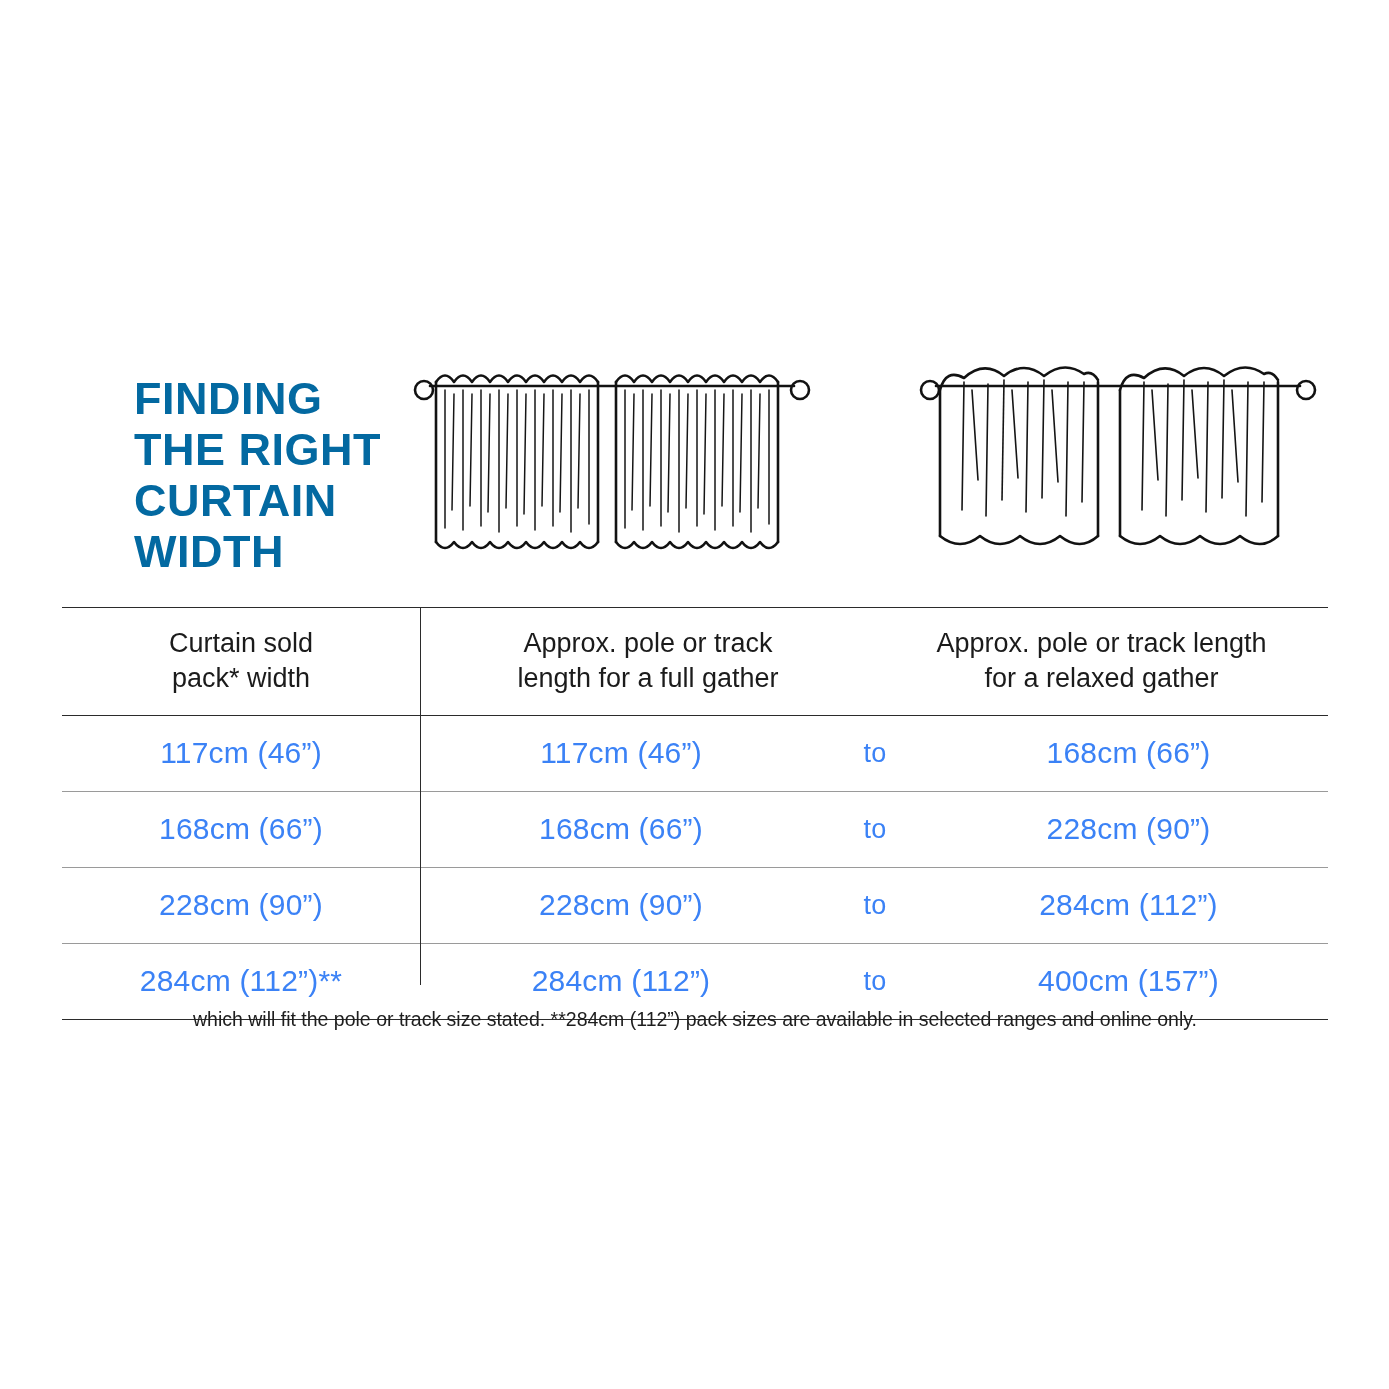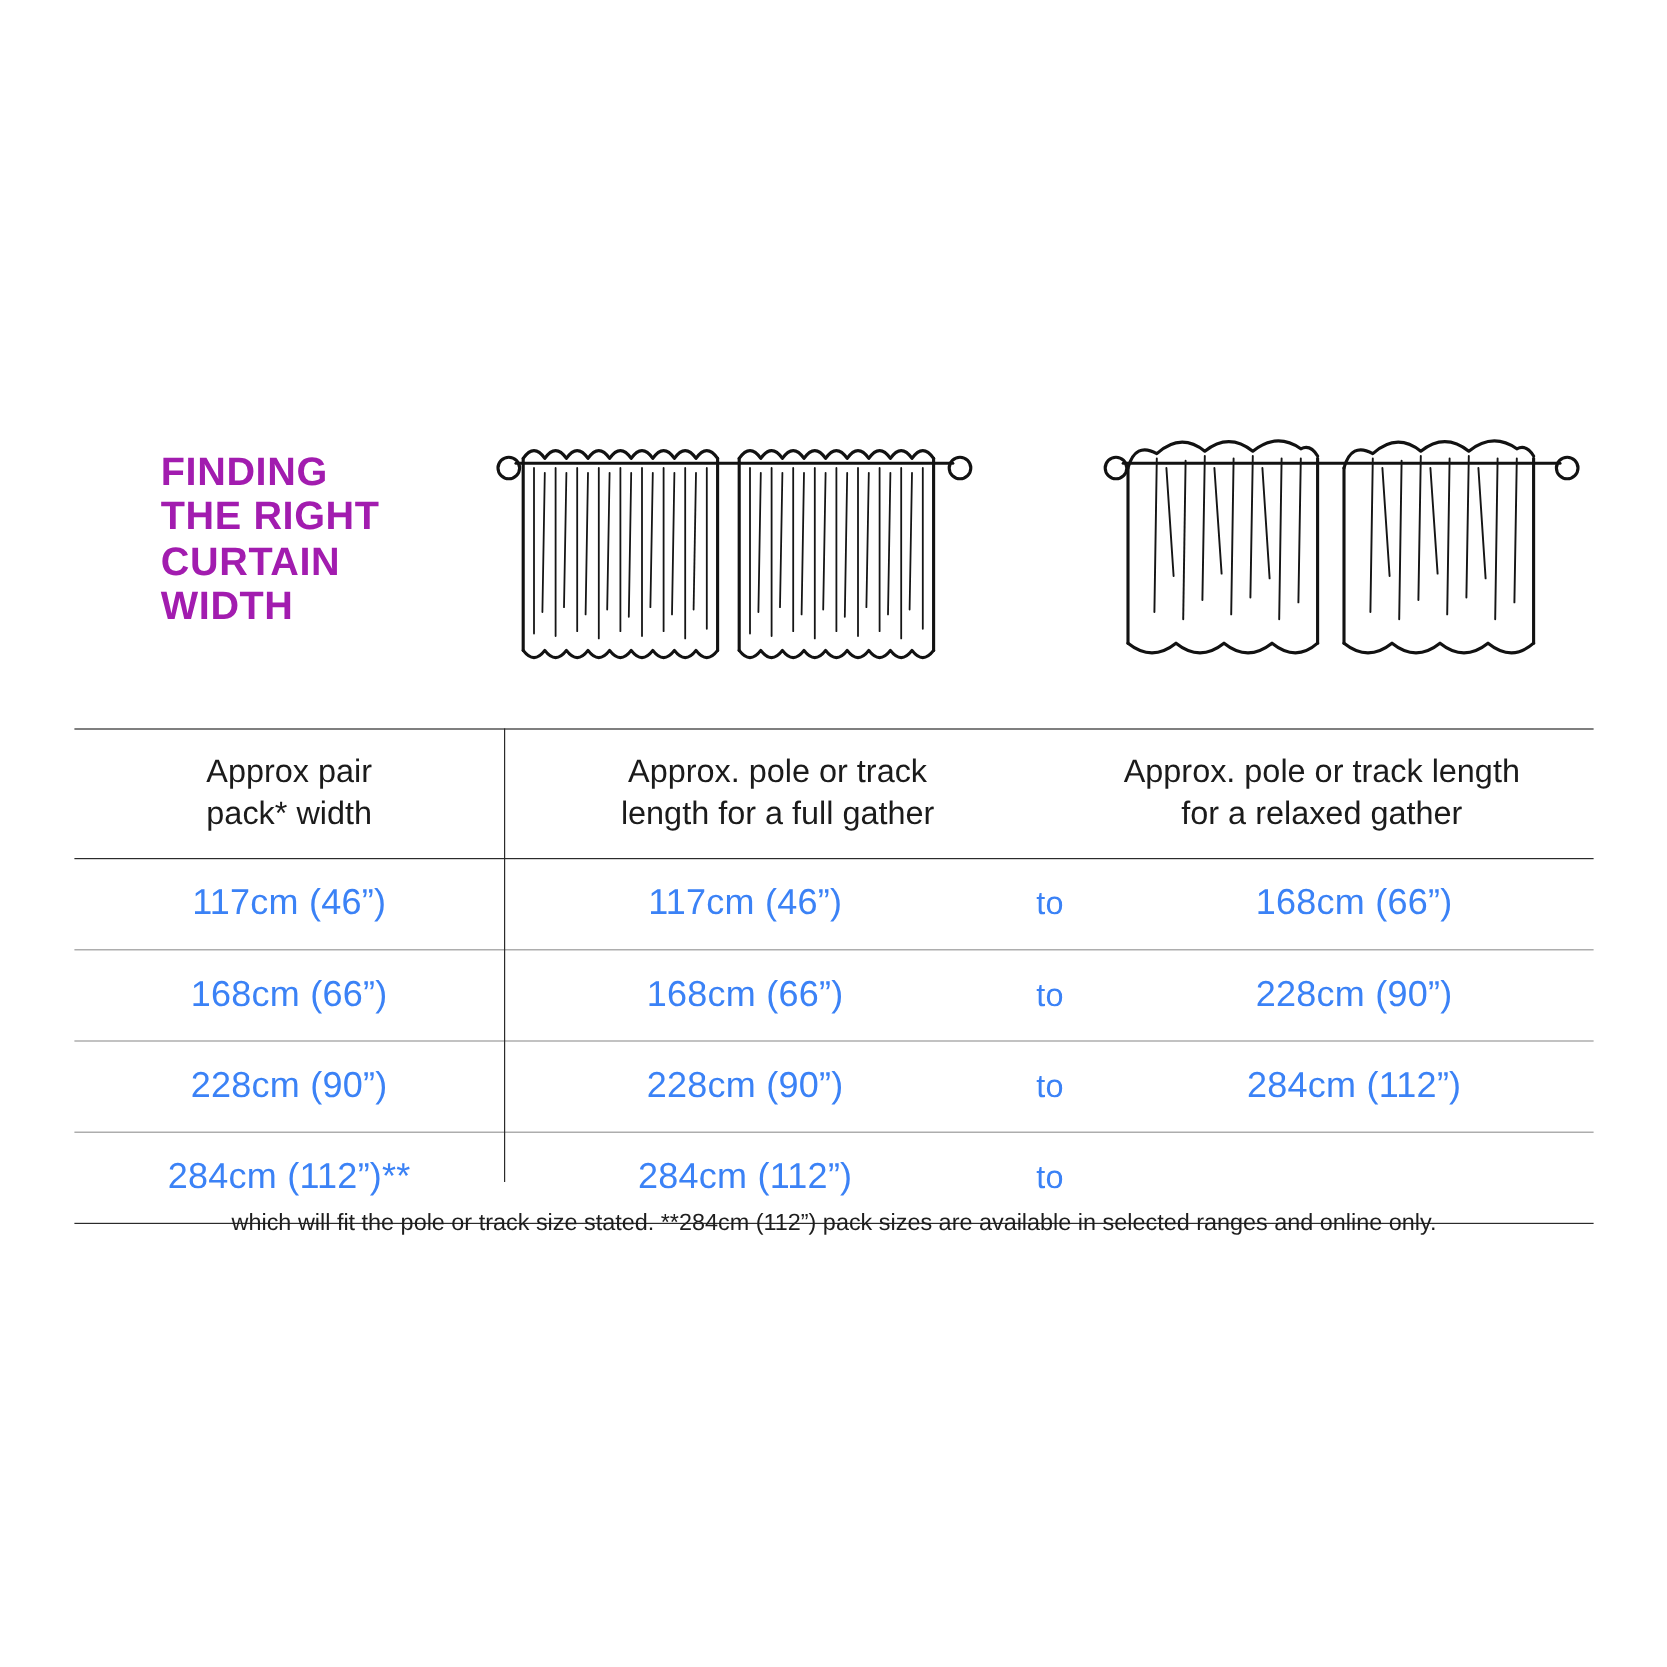--- a/index.html
+++ b/index.html
@@ -33,25 +33,25 @@
     width: 1266px;
     height: 245px;
     display: flex;
     align-items: flex-start;
   }
 
   .title {
     width: 330px;
     padding-left: 72px;
     box-sizing: border-box;
-    font-size: 33px;
+    font-size: 45px;
     line-height: 1.13;
     font-weight: 700;
     letter-spacing: 0.5px;
-    color: #a21caf;
+    color: #0369a1;
     text-transform: uppercase;
     margin-top: 14px;
   }
   .title .line { display: block; white-space: nowrap; }
 
   .illus {
     flex: 1;
     display: flex;
     justify-content: space-between;
     align-items: flex-start;
@@ -249,21 +249,21 @@
   <div class="rowline" style="top:607px;"></div>
   <div class="rowline" style="top:715px;"></div>
   <div class="rowline thin" style="top:791px;"></div>
   <div class="rowline thin" style="top:867px;"></div>
   <div class="rowline thin" style="top:943px;"></div>
   <div class="rowline" style="top:1019px;"></div>
   <div class="vline"></div>
 
   <div class="hdr c1">
     <div>
-      <div>Approx pair</div>
+      <div>Curtain sold</div>
       <div>pack* width</div>
     </div>
   </div>
   <div class="hdr c3">
     <div>
       <div>Approx. pole or track length</div>
       <div>for a relaxed gather</div>
     </div>
   </div>
   <div class="hdr c2">
@@ -284,18 +284,19 @@
   <div class="cell c4" style="top:791px;">228cm (90”)</div>
 
   <div class="cell c1" style="top:867px;">228cm (90”)</div>
   <div class="cell c2" style="top:867px;">228cm (90”)</div>
   <div class="cell c3" style="top:867px;">to</div>
   <div class="cell c4" style="top:867px;">284cm (112”)</div>
 
   <div class="cell c1" style="top:943px;">284cm (112”)**</div>
   <div class="cell c2" style="top:943px;">284cm (112”)</div>
   <div class="cell c3" style="top:943px;">to</div>
+  <div class="cell c4" style="top:943px;">400cm (157”)</div>
 
   <div class="footnote">
     <span class="fl">which will fit the pole or track size stated. **284cm (112”) pack sizes are available in selected ranges and online only.</span>
   </div>
 
 </div>
 
 </body></html>

